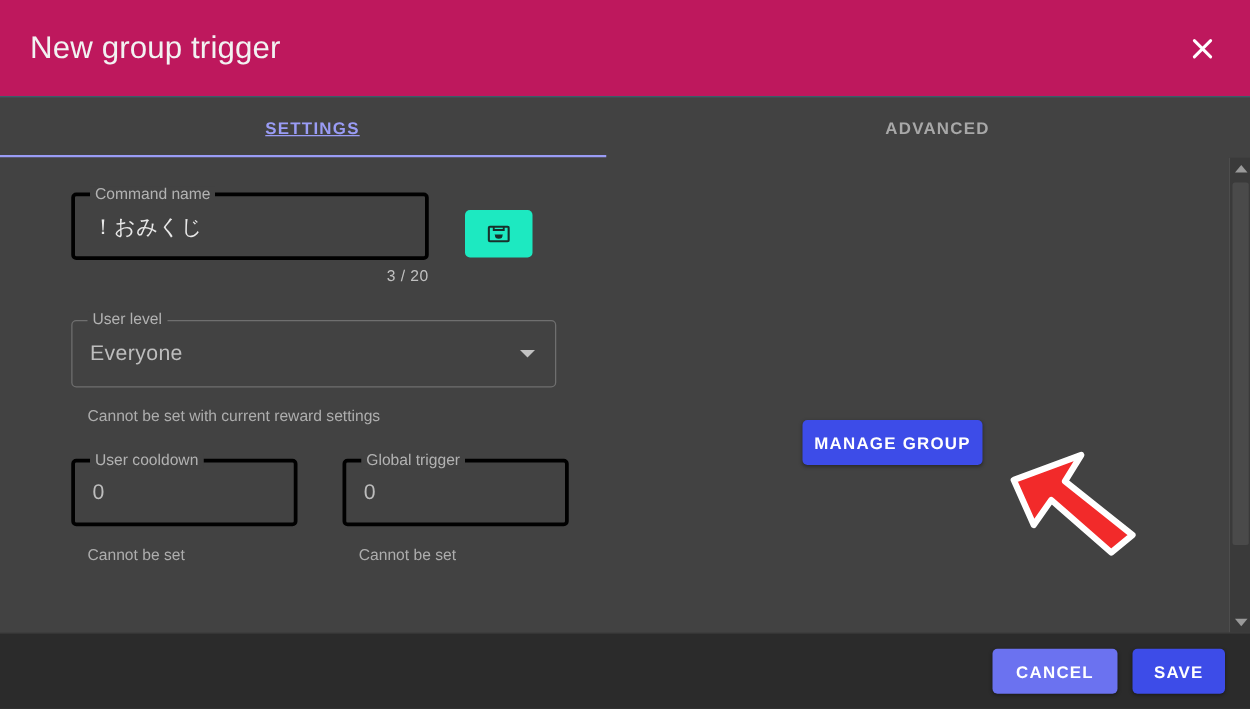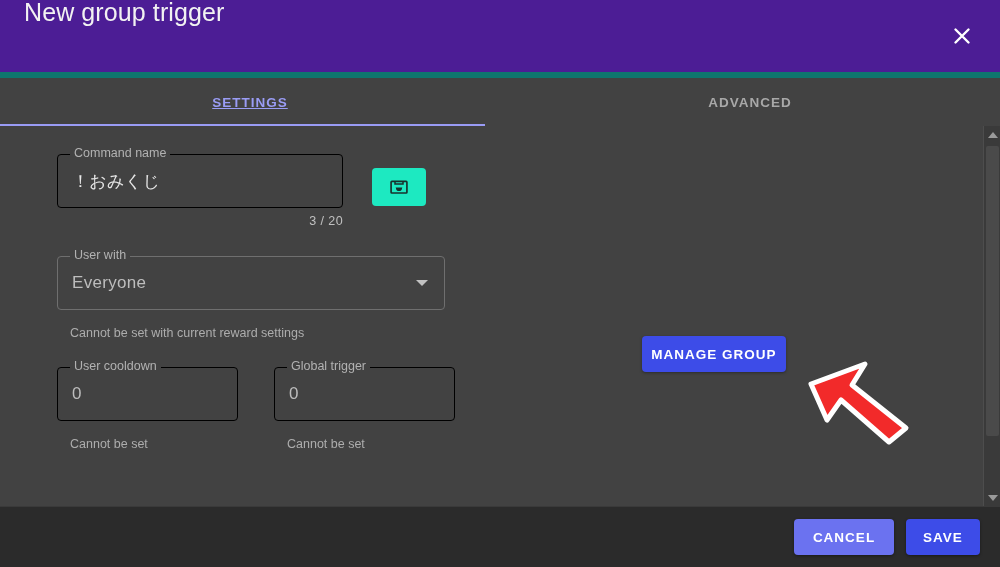--- a/index.html
+++ b/index.html
@@ -20,24 +20,24 @@
     background: #424242;
     display: flex;
     flex-direction: column;
   }
 
   
   .header {
     position: relative;
     height: 78px;
     flex: 0 0 78px;
-    background: #4c1d95;
-    border-bottom: 6px solid #0f766e;
-    display: flex;
-    align-items: flex-start;
+    background: #be185d;
+    border-bottom: 1px solid #0f766e;
+    display: flex;
+    align-items: center;
     padding: 0 24px;
   }
   .dialog-title {
     font-size: 25px;
     font-weight: 400;
     color: #f2f2f2;
     letter-spacing: 0.1px;
     line-height: 1;
   }
   .close-button {
@@ -97,21 +97,21 @@
     position: absolute;
     left: 0; top: 0;
     width: 520px;
     padding: 28px 0 0 57px;
   }
 
   
   .field { position: relative; margin-bottom: 0; }
   .field-outline {
     position: relative;
-    border: 1px solid #000000;
+    border: 3px solid #000000;
     border-radius: 4px;
     height: 54px;
     display: flex;
     align-items: center;
     padding: 0 14px;
     background: transparent;
   }
   .field-label {
     position: absolute;
     top: -8px;
@@ -334,21 +334,21 @@
               <path d="M3.5 5.2 h17 a1 1 0 0 1 1 1 v12 a1 1 0 0 1 -1 1 h-17 a1 1 0 0 1 -1 -1 v-12 a1 1 0 0 1 1 -1 z" fill="none" stroke="#18312c" stroke-width="2"></path>
               <path d="M2.5 12.6 h5.2 a0.6 0.6 0 0 1 0.6 0.6 a3.7 3.7 0 0 0 7.4 0 a0.6 0.6 0 0 1 0.6 -0.6 h5.2" fill="#18312c"></path>
               <path d="M7.2 5.2 v3.2 h9.6 v-3.2" fill="none" stroke="#18312c" stroke-width="1.8"></path>
             </svg>
           </span>
         </button>
       </div>
 
       <div class="field field-userlevel">
         <div class="select-outline">
-          <span class="field-label">User with</span>
+          <span class="field-label">User level</span>
           <span class="field-value placeholder-like">Everyone</span>
           <span class="chevron"></span>
         </div>
         <div class="field-help">Cannot be set with current reward settings</div>
       </div>
 
       <div class="row-cooldowns">
 
         <div class="field cooldown-field">
           <div class="field-outline">

